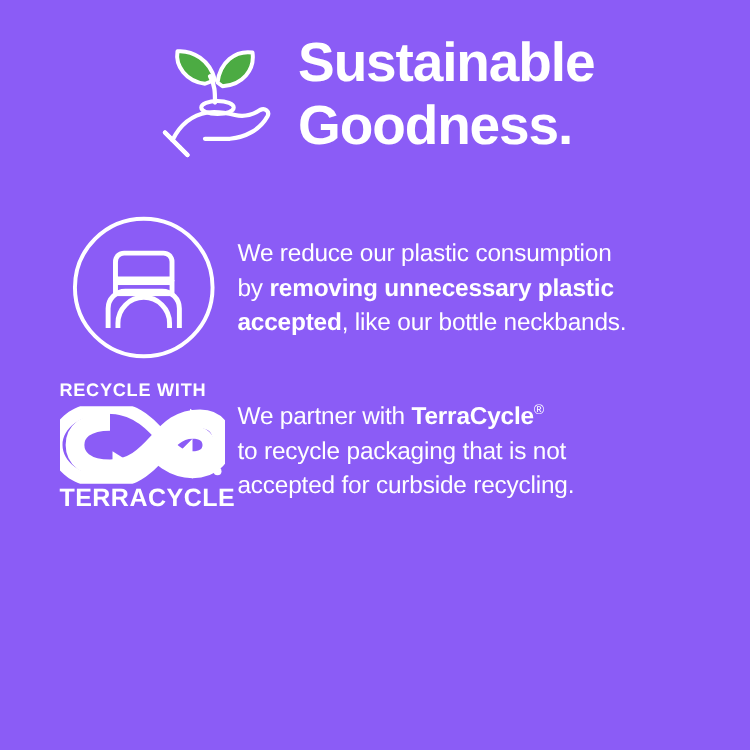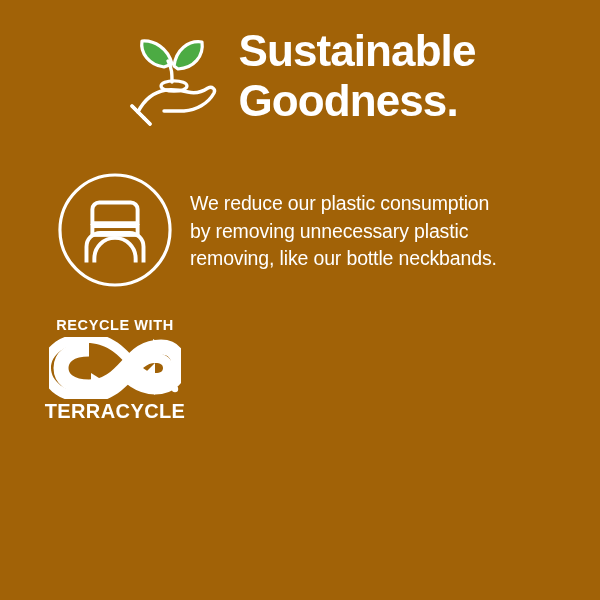--- a/index.html
+++ b/index.html
@@ -65,21 +65,21 @@
     justify-content: center;
   }
   .row-text {
     color: #ffffff;
     font-size: 19.5px;
     line-height: 27.5px;
     letter-spacing: -0.15px;
     padding-top: 2px;
   }
   .row-text b {
-    font-weight: normal;
+    font-weight: bold;
   }
   .row-text sup {
     font-size: 0.58em;
     vertical-align: super;
     line-height: 0;
   }
 
   #row-plastic { top: 172px; }
   #row-plastic .row-text { padding-top: 18px; }
 
@@ -87,22 +87,21 @@
   #row-terracycle .row-text { padding-top: 15px; }
 
   #row-gmo { top: 440px; }
   #row-gmo .row-text { padding-top: 15px; }
 
   
   .tc-lockup {
     width: 135px;
     display: flex;
     flex-direction: column;
-    align-items: center;
-    margin-top: 12px;
+    align-items: flex-start;
   }
   .tc-top {
     color: #ffffff;
     font-size: 14.5px;
     font-weight: bold;
     letter-spacing: 0.6px;
     line-height: 16px;
   }
   .tc-mark {
     width: 132px;
@@ -116,21 +115,21 @@
     letter-spacing: 0.4px;
     line-height: 22px;
     margin-top: 1px;
   }
 
   .icon-circle { display: block; }
 </style>
 </head>
 <body style="background: rgb(41, 61, 138);">
 
-<div class="page" style="background: #a16207;">
+<div class="page" style="background: #8b5cf6;">
 
   <div class="header">
 
     <span class="header-icon">
       <svg viewBox="0 0 104 104" width="104" height="104" aria-hidden="true">
 
         <path d="M48 38 C44 22 30 14 18 15 C16 27 25 39 40 41 Z" fill="#4cab43" stroke="#ffffff" stroke-width="3.2" stroke-linejoin="round"></path>
 
         <path d="M50 40 C52 24 64 14 78 16 C80 30 70 42 54 43 Z" fill="#4cab43" stroke="#ffffff" stroke-width="3.2" stroke-linejoin="round"></path>
 
@@ -161,21 +160,21 @@
           <path d="M36 38 a7 7 0 0 1 7 -7 h32 a7 7 0 0 1 7 7 v14 h-46 z" fill="none" stroke="#ffffff" stroke-width="4"></path>
 
           <rect x="36" y="55" width="46" height="9" fill="none" stroke="#ffffff" stroke-width="4"></rect>
 
           <path d="M30 92 v-16 a14 14 0 0 1 14 -14 h30 a14 14 0 0 1 14 14 v16" fill="none" stroke="#ffffff" stroke-width="4"></path>
 
           <path d="M38 92 v-4 a21 21 0 0 1 42 0 v4" fill="none" stroke="#ffffff" stroke-width="4"></path>
         </svg>
       </span>
     </div>
-    <div class="row-text">We reduce our plastic consumption<br>by <b>removing unnecessary plastic</b><br><b>removing</b>, like our bottle neckbands.</div>
+    <div class="row-text">We reduce our plastic consumption<br>by <b>removing unnecessary plastic</b><br><b>accepted</b>, like our bottle neckbands.</div>
   </div>
 
   <div class="row" id="row-terracycle">
     <div class="row-icon">
       <div class="tc-lockup">
         <div class="tc-top">RECYCLE WITH</div>
 
         <span class="tc-mark">
           <svg viewBox="0 0 132 62" width="132" height="62" aria-hidden="true">
             <g fill="#ffffff">
@@ -210,18 +209,19 @@
 
             <polygon points="42,56 58,46 42,36" fill="#ffffff"></polygon>
             <polygon points="104,2 120,12 104,22" fill="#ffffff"></polygon>
             <circle cx="126" cy="52" r="3.2" fill="#ffffff"></circle>
           </svg>
         </span>
 
         <div class="tc-bottom">TERRACYCLE</div>
       </div>
     </div>
+    <div class="row-text">We partner with <b>TerraCycle</b><sup>®</sup><br>to recycle packaging that is not<br>accepted for curbside recycling.</div>
   </div>
 
   <div class="row" id="row-gmo">
   </div>
 
 </div>
 
 </body></html>

